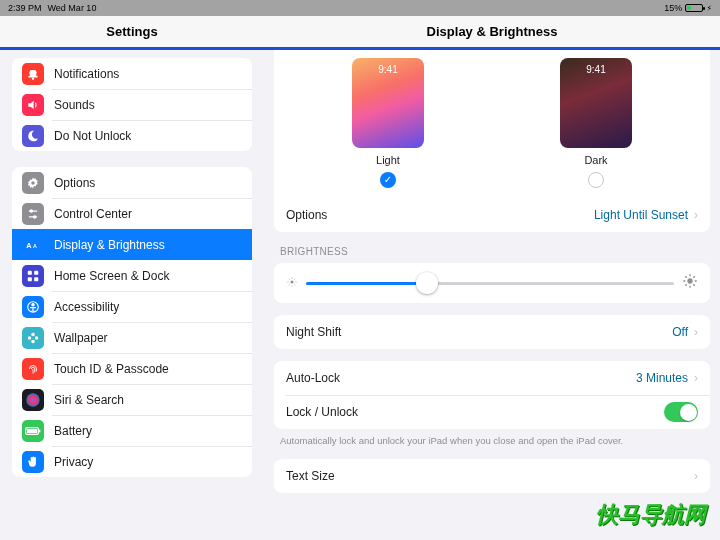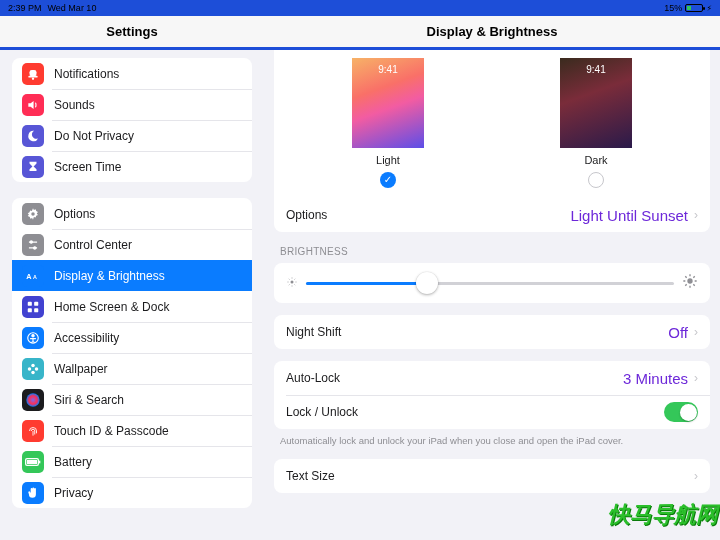--- a/index.html
+++ b/index.html
@@ -1,17 +1,17 @@
 <!DOCTYPE html>
 <html><head>
 <meta charset="utf-8">
 <style>
 * { margin: 0; padding: 0; box-sizing: border-box; font-family: -apple-system, "Helvetica Neue", Arial, sans-serif; -webkit-font-smoothing: antialiased; }
 html, body { width: 720px; height: 540px; overflow: hidden; background: #f2f2f7; }
-.statusbar { height: 16px; display: flex; align-items: center; font-size: 9px; padding: 0 8px; background: #1d4ed8; }
+.statusbar { height: 16px; display: flex; align-items: center; font-size: 9px; padding: 0 8px; background: #a3a3a3; }
 .statusbar .sb-left { flex: 0 0 auto; display: flex; gap: 6px; }
 .statusbar .sb-right { margin-left: auto; display: flex; align-items: center; gap: 3px; text-align: right; }
 .batt { width: 18px; height: 8px; border: 1px solid #000; border-radius: 2px; position: relative; }
 .batt::after { content: ""; position: absolute; right: -3px; top: 2px; width: 2px; height: 3px; background: #000; border-radius: 1px; }
 .batt .fill { position: absolute; left: 1px; top: 1px; bottom: 1px; width: 20%; background: #34c759; }
 .bolt { font-size: 8px; }
 
 .headerbar { height: 34px; display: flex; background: #f7f7f7; border-bottom: 3px solid #1d4ed8; }
 .headerbar .col { display: flex; align-items: center; justify-content: center; font-weight: 600; font-size: 13px; }
 .headerbar .col.left { width: 264px; }
@@ -29,28 +29,28 @@
 .icon { width: 22px; height: 22px; border-radius: 5px; display: flex; align-items: center; justify-content: center; flex: 0 0 22px; margin-right: 10px; }
 .icon svg { display: block; }
 .label { font-size: 12px; color: #1c1c1e; }
 
 .detail { flex: 1; overflow-y: auto; background: #f2f2f7; padding: 0 10px 30px 10px; position: relative; }
 .detail::-webkit-scrollbar { width: 0; }
 .card { background: #fff; border-radius: 8px; margin-top: 12px; overflow: hidden; }
 .drow { display: flex; align-items: center; min-height: 34px; padding: 0 12px; position: relative; font-size: 12px; color: #1c1c1e; }
 .drow + .drow::before { content: ""; position: absolute; left: 12px; right: 0; top: 0; height: 1px; background: #e5e5ea; }
 .drow .rtitle { flex: 1; }
-.drow .rvalue { color: #6d28d9; font-size: 15px; }
+.drow .rvalue { color: #0369a1; font-size: 12px; }
 .chev { color: #c7c7cc; margin-left: 6px; font-size: 12px; }
 .sect-header { font-size: 10px; color: #8e8e93; letter-spacing: 0.3px; padding: 14px 4px 4px 6px; text-transform: uppercase; }
 .footnote { font-size: 9.5px; color: #8e8e93; padding: 6px 6px 0 6px; line-height: 1.3; }
 
 .appearance { display: flex; padding: 8px 10px 10px 10px; }
 .apperance-col { flex: 1; display: flex; flex-direction: column; align-items: center; gap: 6px; }
-.wall { width: 72px; height: 90px; border-radius: 0; overflow: hidden; position: relative; }
+.wall { width: 72px; height: 90px; border-radius: 8px; overflow: hidden; position: relative; }
 .wall.light { background: linear-gradient(160deg, #f7b267 0%, #f97068 35%, #f25ca2 55%, #5c4ee8 100%); }
 .wall.dark { background: linear-gradient(160deg, #3a2b1e 0%, #7a2c3a 40%, #2a1a4a 100%); }
 .wall .time { position: absolute; top: 6px; left: 0; right: 0; text-align: center; font-size: 10px; color: #fff; font-weight: 300; }
 .ap-label { font-size: 11px; color: #1c1c1e; }
 .radio { width: 16px; height: 16px; border-radius: 50%; border: 1.5px solid #c7c7cc; display: flex; align-items: center; justify-content: center; }
 .radio.checked { border: none; background: #0a7cff; }
 .radio.checked::after { content: "✓"; color: #fff; font-size: 10px; line-height: 1; }
 
 .toggle { width: 34px; height: 20px; border-radius: 10px; background: #34c759; position: relative; flex: 0 0 34px; cursor: pointer; }
 .toggle::after { content: ""; position: absolute; top: 1.5px; right: 1.5px; width: 17px; height: 17px; background: #fff; border-radius: 50%; box-shadow: 0 1px 2px rgba(0,0,0,.25); }
@@ -59,21 +59,21 @@
 .arrow-annot svg { display: block; }
 
 .slider-row { display: flex; align-items: center; padding: 10px 12px; gap: 8px; }
 .sun { color: #8e8e93; }
 .sun.small svg { width: 12px; height: 12px; }
 .sun.big svg { width: 16px; height: 16px; }
 .slider { flex: 1; height: 3px; background: #d1d1d6; border-radius: 2px; position: relative; }
 .slider .fill { position: absolute; left: 0; top: 0; bottom: 0; width: 33%; background: #0a7cff; border-radius: 2px; }
 .slider .thumb { position: absolute; left: 33%; top: 50%; transform: translate(-50%, -50%); width: 22px; height: 22px; background: #fff; border-radius: 50%; box-shadow: 0 1px 3px rgba(0,0,0,.3), 0 0 0 .5px rgba(0,0,0,.05); }
 
-.watermark { position: absolute; right: 2px; bottom: 10px; font-size: 22px; font-style: italic; font-weight: 700; color: #2bbf2b; text-shadow: 1px 1px 0 #0a7a0a; pointer-events: none; }
+.watermark { position: absolute; right: 14px; bottom: 10px; font-size: 22px; font-style: italic; font-weight: 700; color: #2bbf2b; text-shadow: 1px 1px 0 #0a7a0a; pointer-events: none; }
 </style>
 </head>
 <body>
 
 <div class="statusbar">
   <div class="sb-left">
     <span>2:39 PM</span>
     <span>Wed Mar 10</span>
   </div>
   <div class="sb-right">
@@ -111,29 +111,21 @@
             </svg>
           </span>
           <span class="label">Sounds</span>
         </div>
         <div class="row">
           <span class="icon" style="background: rgb(88, 86, 214);">
             <svg width="14" height="14" viewBox="0 0 24 24" fill="#fff">
               <path d="M14 3a9 9 0 1 0 7 13 7 7 0 0 1-7-13z"></path>
             </svg>
           </span>
-          <span class="label">Do Not Privacy</span>
-        </div>
-        <div class="row">
-          <span class="icon" style="background: rgb(88, 86, 214);">
-            <svg width="14" height="14" viewBox="0 0 24 24" fill="#fff">
-              <path d="M6 3h12v3l-5 5 5 5v3H6v-3l5-5-5-5z"></path>
-            </svg>
-          </span>
-          <span class="label">Screen Time</span>
+          <span class="label">Do Not Unlock</span>
         </div>
       </div>
       <div class="group">
         <div class="row">
           <span class="icon" style="background: rgb(142, 142, 147);">
             <svg width="14" height="14" viewBox="0 0 24 24" fill="#fff">
               <circle cx="12" cy="12" r="3" fill="#8e8e93"></circle>
               <path d="M12 2l1.5 3 3-1 1 3 3 1.5-2 2.5 2 2.5-3 1.5-1 3-3-1L12 22l-1.5-3-3 1-1-3L3 15.5l2-2.5-2-2.5L6 9l1-3 3 1z" fill="#fff"></path>
               <circle cx="12" cy="12" r="3" fill="#8e8e93"></circle>
             </svg>
@@ -185,45 +177,45 @@
           <span class="icon" style="background: rgb(56, 181, 201);">
             <svg width="14" height="14" viewBox="0 0 24 24" fill="#fff">
               <circle cx="12" cy="6" r="3"></circle>
               <circle cx="12" cy="18" r="3"></circle>
               <circle cx="6" cy="12" r="3"></circle>
               <circle cx="18" cy="12" r="3"></circle>
               <circle cx="12" cy="12" r="2.5" fill="#38b5c9"></circle>
             </svg>
           </span>
           <span class="label">Wallpaper</span>
+        </div>
+        <div class="row">
+          <span class="icon" style="background: rgb(255, 59, 48);">
+            <svg width="14" height="14" viewBox="0 0 24 24" fill="none" stroke="#fff" stroke-width="1.5">
+              <path d="M6 12a6 6 0 0 1 12 0v4"></path>
+              <path d="M9 12a3 3 0 0 1 6 0v6"></path>
+              <path d="M12 12v8"></path>
+            </svg>
+          </span>
+          <span class="label">Touch ID &amp; Passcode</span>
         </div>
         <div class="row">
           <span class="icon" style="background: rgb(28, 28, 30);">
             <svg width="16" height="16" viewBox="0 0 24 24">
               <circle cx="12" cy="12" r="10" fill="url(#sg)"></circle>
               <defs>
                 <radialGradient id="sg">
                   <stop offset="0%" stop-color="#7b68ee"></stop>
                   <stop offset="60%" stop-color="#ff2d55"></stop>
                   <stop offset="100%" stop-color="#0a7cff"></stop>
                 </radialGradient>
               </defs>
             </svg>
           </span>
           <span class="label">Siri &amp; Search</span>
-        </div>
-        <div class="row">
-          <span class="icon" style="background: rgb(255, 59, 48);">
-            <svg width="14" height="14" viewBox="0 0 24 24" fill="none" stroke="#fff" stroke-width="1.5">
-              <path d="M6 12a6 6 0 0 1 12 0v4"></path>
-              <path d="M9 12a3 3 0 0 1 6 0v6"></path>
-              <path d="M12 12v8"></path>
-            </svg>
-          </span>
-          <span class="label">Touch ID &amp; Passcode</span>
         </div>
         <div class="row">
           <span class="icon" style="background: rgb(52, 199, 89);">
             <svg width="16" height="12" viewBox="0 0 24 14" fill="#fff">
               <rect x="1" y="2" width="19" height="10" rx="2" fill="none" stroke="#fff" stroke-width="2"></rect>
               <rect x="3" y="4" width="15" height="6"></rect>
               <rect x="21" y="5" width="2" height="4"></rect>
             </svg>
           </span>
           <span class="label">Battery</span>

